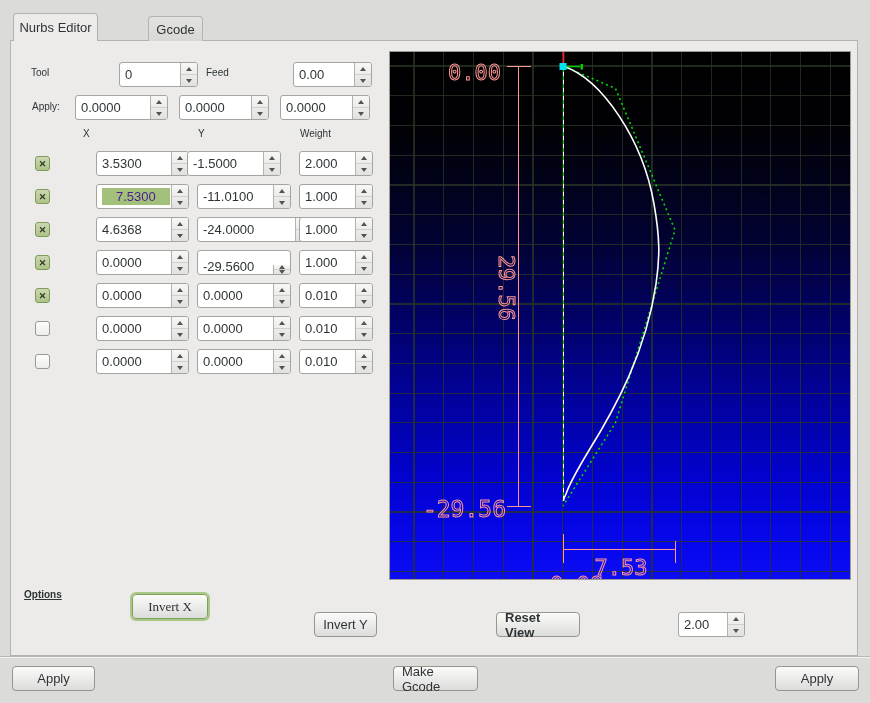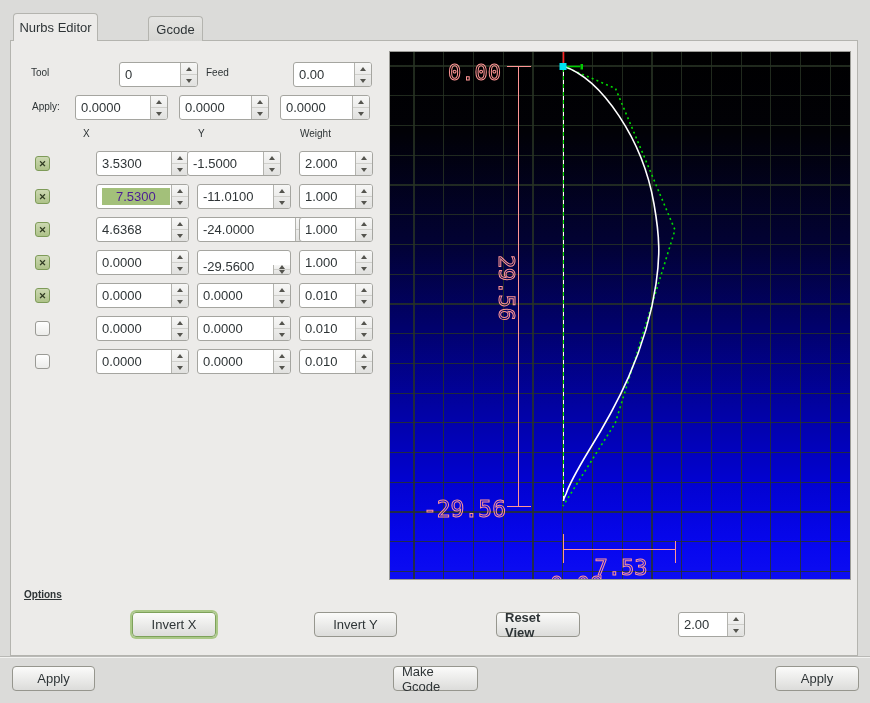--- a/index.html
+++ b/index.html
@@ -58,24 +58,24 @@
 
     <span class="lbl" style="left:20px;top:26px;">Tool</span>
     <span class="lbl" style="left:195px;top:26px;">Feed</span>
     <span class="lbl" style="left:21px;top:60px;">Apply:</span>
 
     <span class="lbl" style="left:72px;top:87px;">X</span>
     <span class="lbl" style="left:187px;top:87px;">Y</span>
     <span class="lbl" style="left:289px;top:87px;">Weight</span>
 
     <span class="lbl bold" style="left:13px;top:548px;text-decoration:underline;">Options</span>
-    <div class="btn focusring" style="left:121px;top:571px;width:84px;">
+    <div class="btn focusring" style="left:121px;top:553px;width:76px;font-family:Liberation Serif, serif;">
       <span>Invert X</span>
     </div>
-    <div class="btn" style="left:303px;top:571px;width:83px;">
+    <div class="btn" style="left:303px;top:571px;width:63px;">
       <span>Invert Y</span>
     </div>
     <div class="btn" style="left:485px;top:571px;width:84px;font-weight:bold;">
       <span>Reset View</span>
     </div>
 
     <div class="plot" style="left:379px;top:11px;">
       <svg width="460" height="527" viewBox="0 0 460 527">
 
         <g class="dim" stroke="#ff9595">

